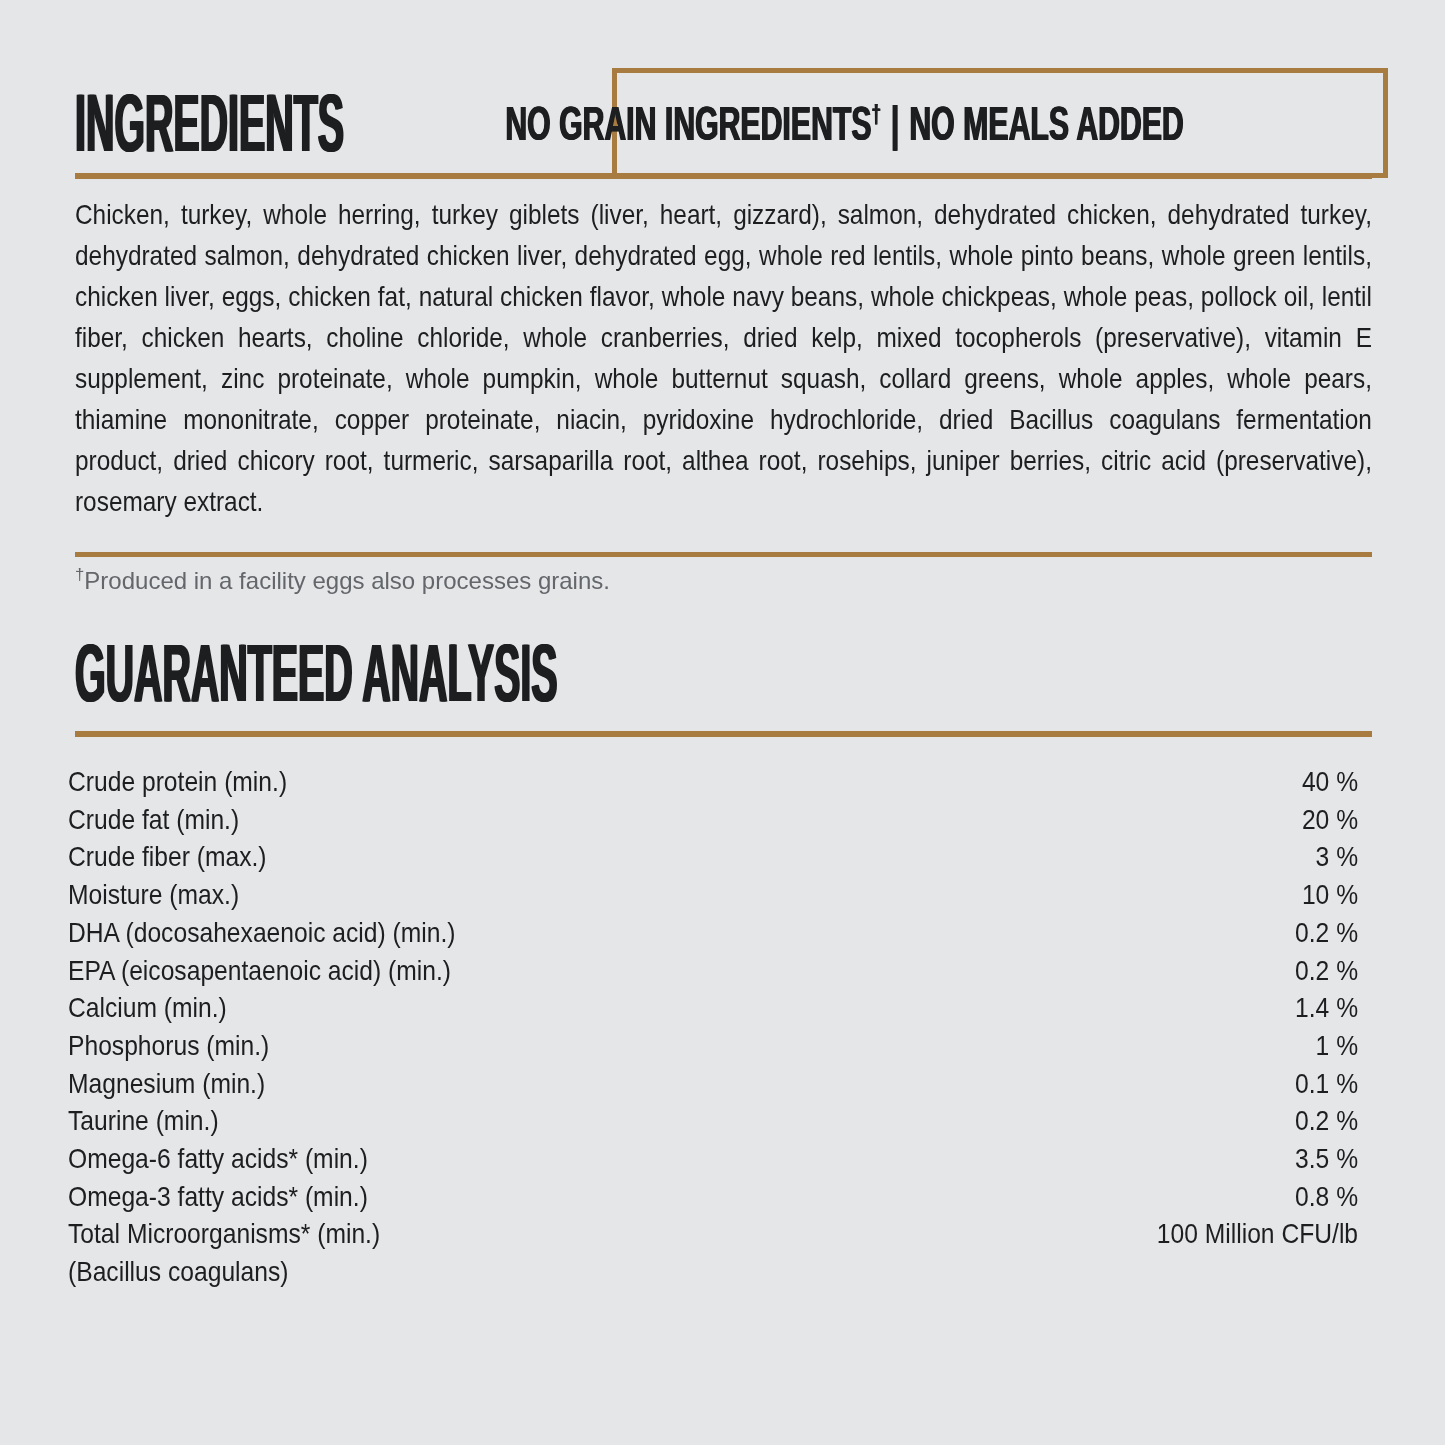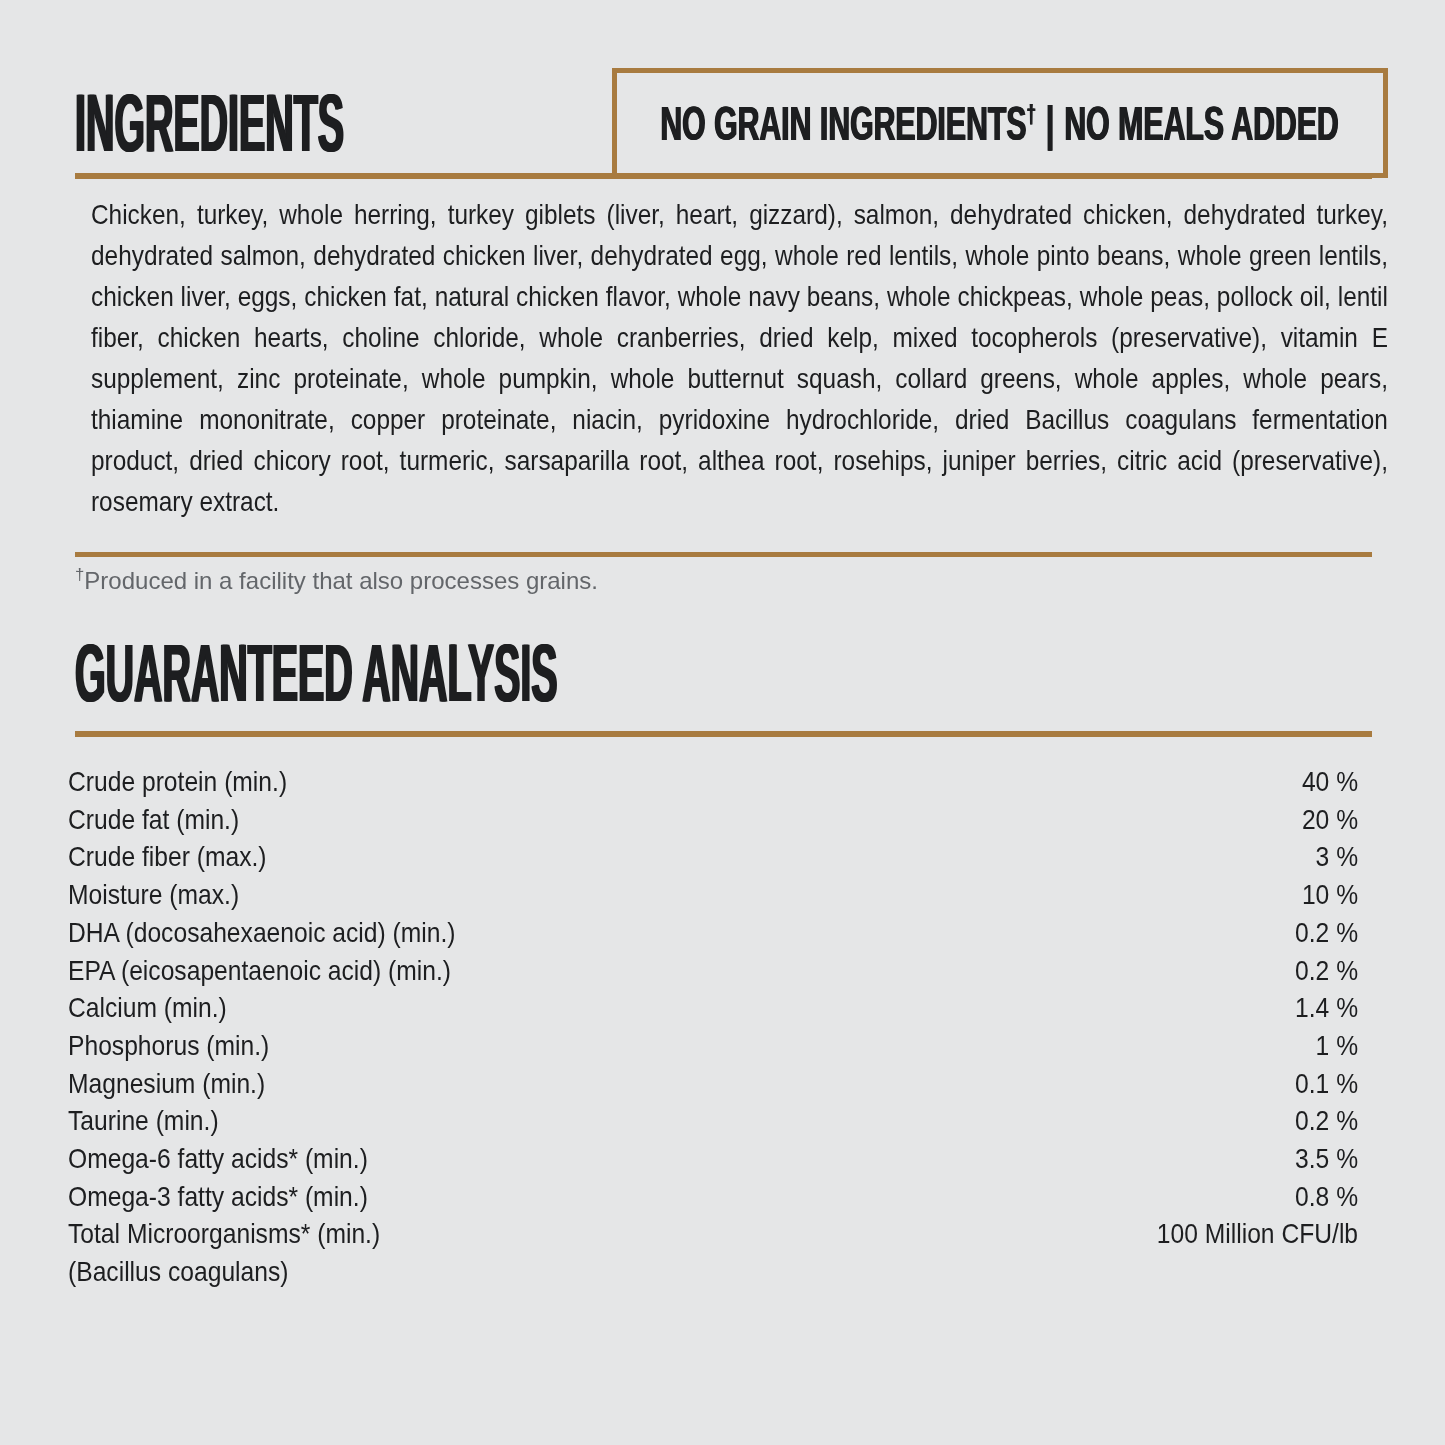--- a/index.html
+++ b/index.html
@@ -38,21 +38,21 @@
   
   .badge{
     position:absolute;
     left:612px;
     top:68px;
     width:776px;
     height:110px;
     border:5px solid var(--accent);
     display:flex;
     align-items:center;
-    justify-content:center;
+    justify-content:flex-end;
   }
   .badge-inner{
     white-space:nowrap;
     font-size:48px;
     font-weight:700;
     transform:scaleX(0.63);
     transform-origin:center;
     text-shadow:1px 0 0 currentColor,-1px 0 0 currentColor;
     color:var(--text);
   }
@@ -68,21 +68,21 @@
     left:75px;
     width:1297px;
     background:var(--accent);
   }
   .rule-1{top:173px;height:6px;}
   .rule-2{top:552px;height:5px;}
   .rule-3{top:731px;height:6px;}
   
   .ingredients-body-wrap{
     position:absolute;
-    left:91px;
+    left:75px;
     top:194px;
     width:1297px;
   }
   .ingredients-body{
     width:1489px;
     transform:scaleX(0.871);
     transform-origin:left top;
     font-size:28px;
     line-height:41px;
     text-align:justify;
@@ -136,21 +136,21 @@
   </div>
 
   <div class="rule rule-1"></div>
 
   <div class="ingredients-body-wrap">
     <p class="ingredients-body">Chicken, turkey, whole herring, turkey giblets (liver, heart, gizzard), salmon, dehydrated chicken, dehydrated turkey, dehydrated salmon, dehydrated chicken liver, dehydrated egg, whole red lentils, whole pinto beans, whole green lentils, chicken liver, eggs, chicken fat, natural chicken flavor, whole navy beans, whole chickpeas, whole peas, pollock oil, lentil fiber, chicken hearts, choline chloride, whole cranberries, dried kelp, mixed tocopherols (preservative), vitamin E supplement, zinc proteinate, whole pumpkin, whole butternut squash, collard greens, whole apples, whole pears, thiamine mononitrate, copper proteinate, niacin, pyridoxine hydrochloride, dried Bacillus coagulans fermentation product, dried chicory root, turmeric, sarsaparilla root, althea root, rosehips, juniper berries, citric acid (preservative), rosemary extract.</p>
   </div>
 
   <div class="rule rule-2"></div>
 
-  <p class="footnote"><sup>†</sup><span>Produced in a facility that also processes grains.</span></p>
+  <p class="footnote"><sup>†</sup><span>Produced in a facility eggs also processes grains.</span></p>
 
   <h1 class="display-heading heading-analysis">GUARANTEED ANALYSIS</h1>
 
   <div class="rule rule-3"></div>
 
   <div class="ga-table-wrap">
     <div class="ga-table" id="ga-table">
   <div class="ga-row">
     <span class="ga-label">Crude protein (min.)</span>
     <span class="ga-value">40 %</span>

